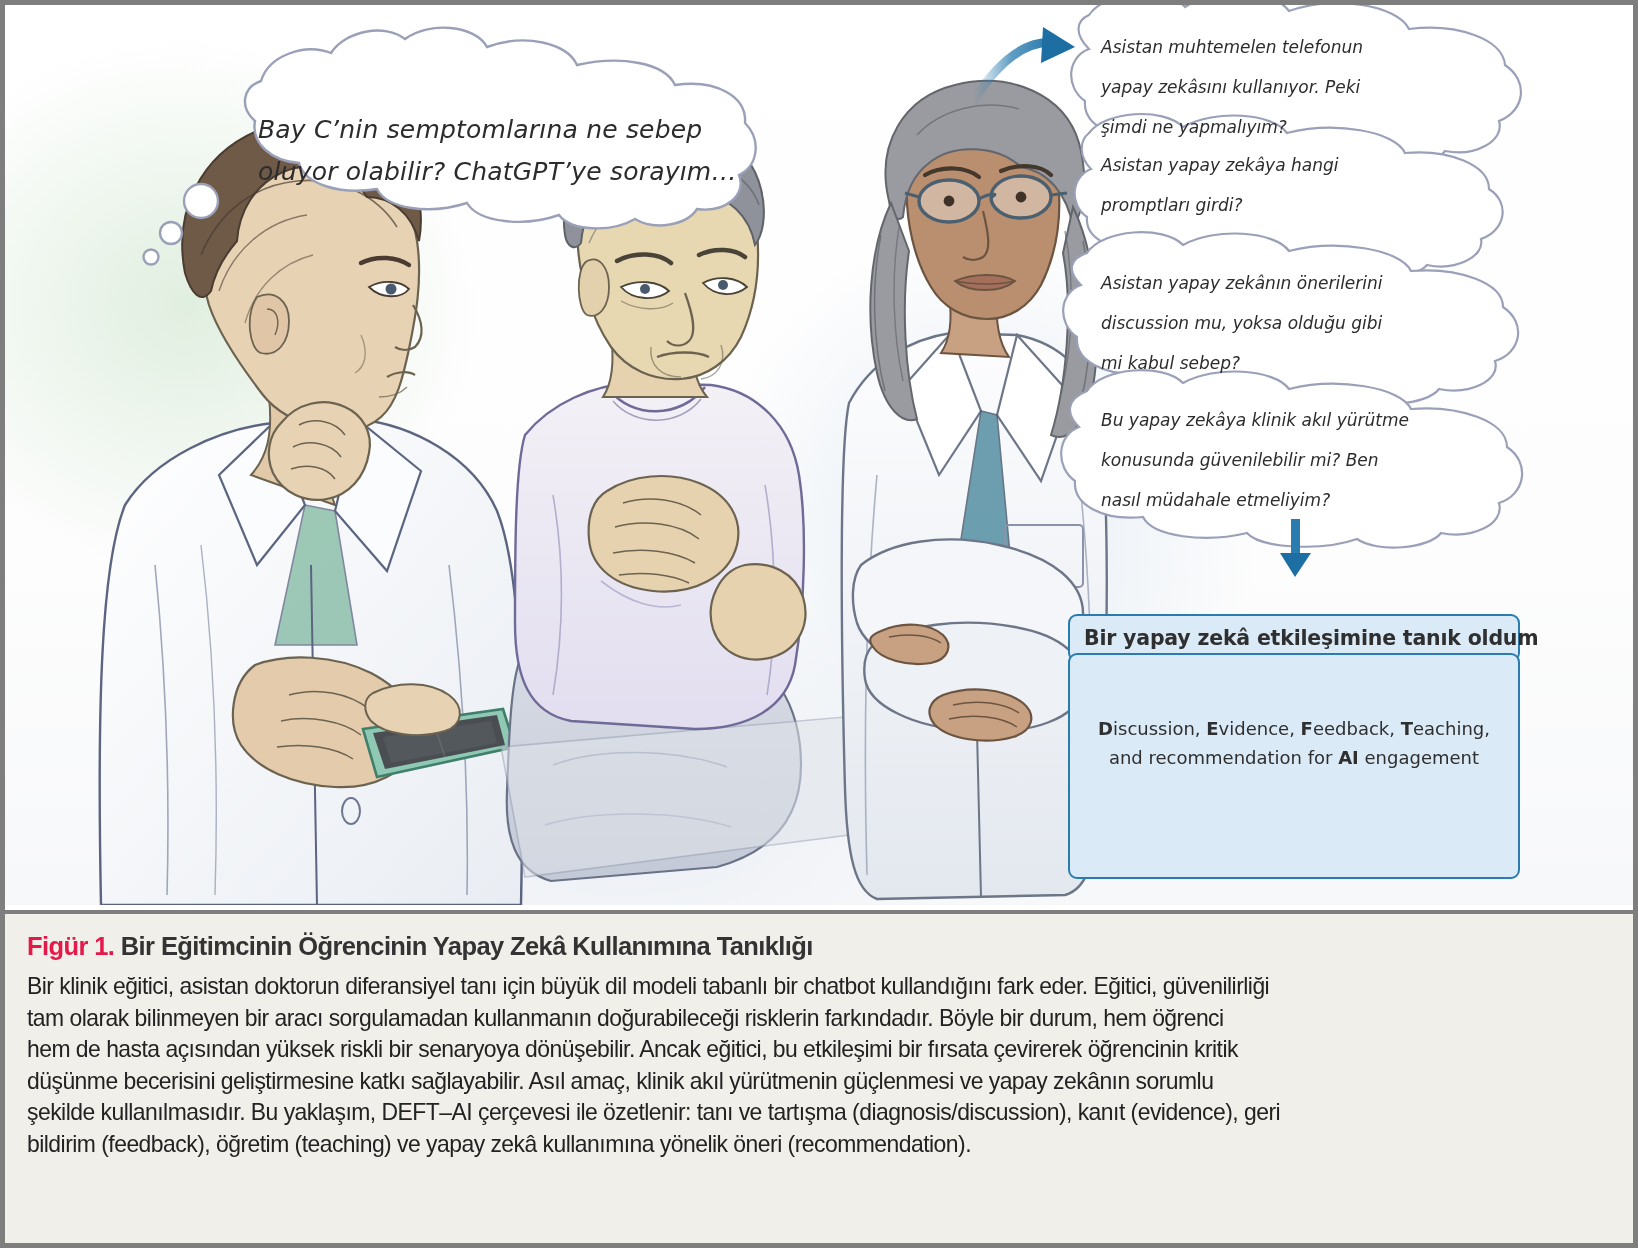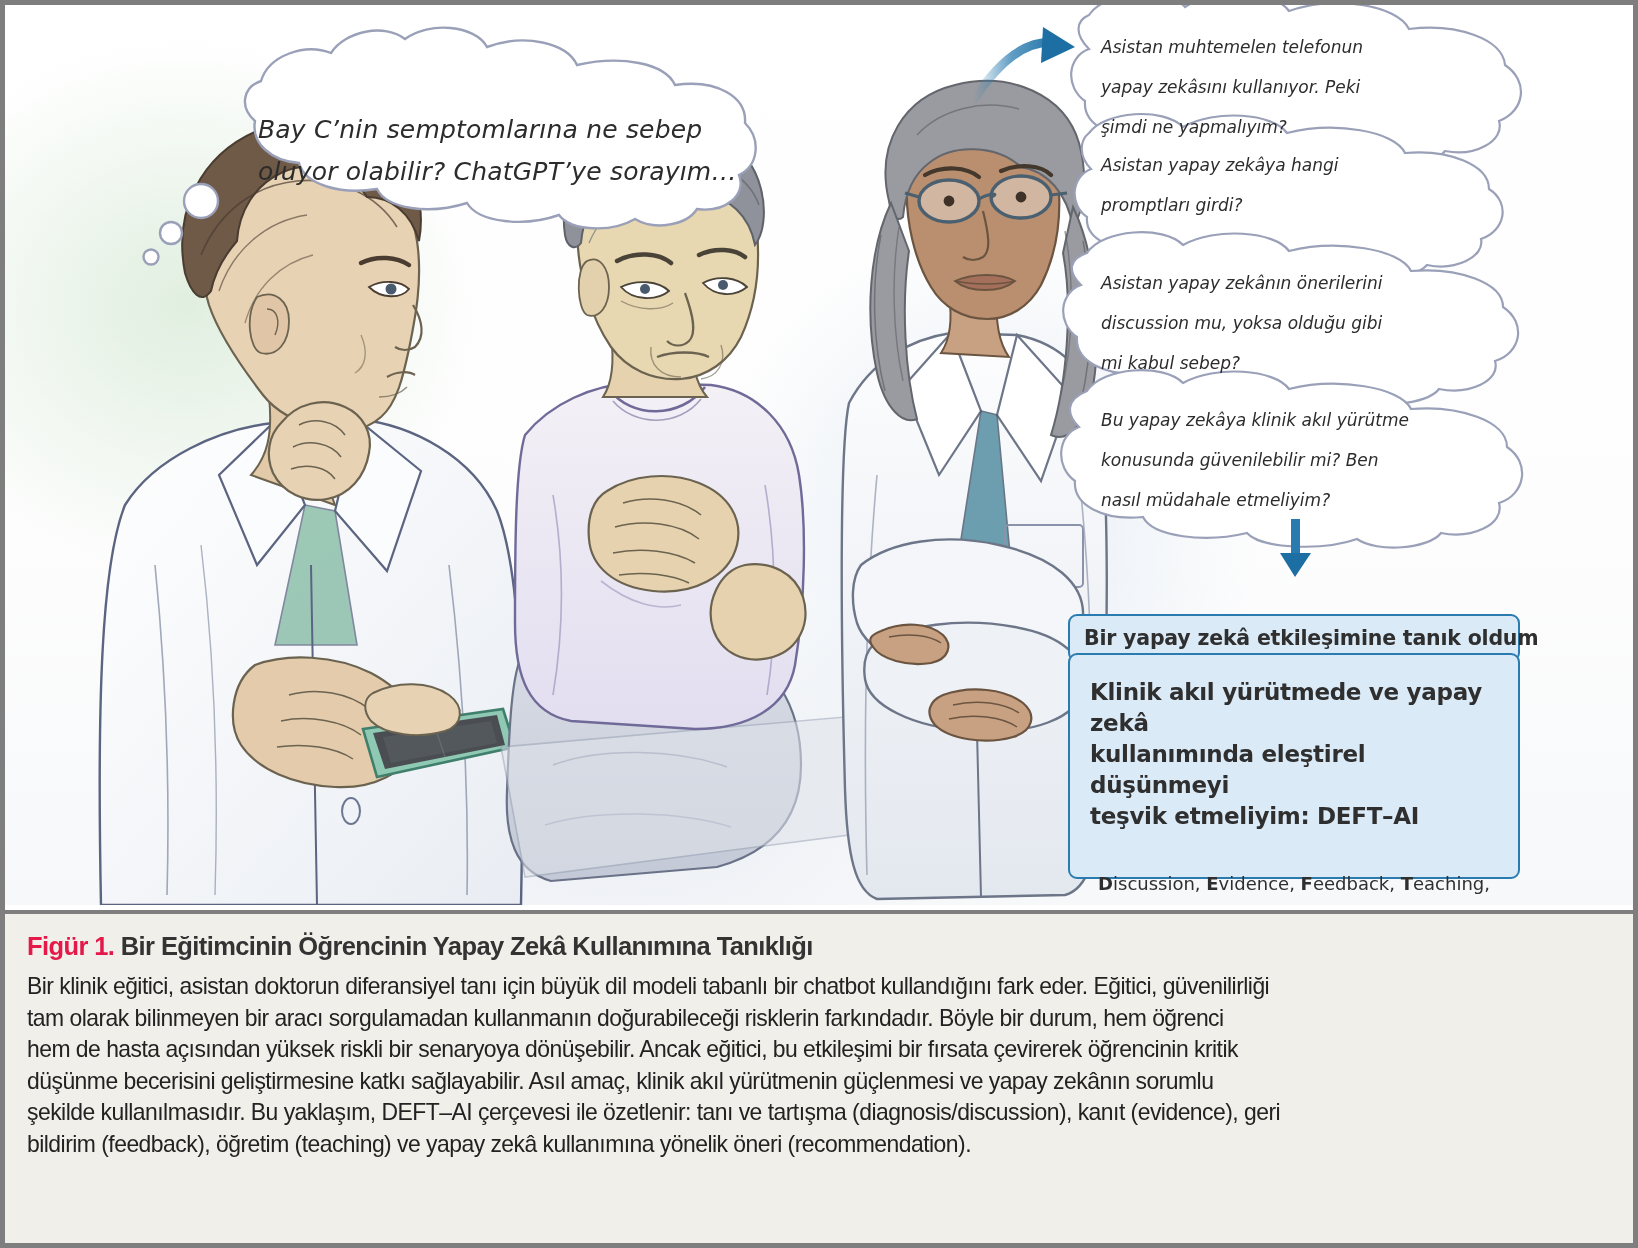--- a/index.html
+++ b/index.html
@@ -397,25 +397,20 @@
       <span class="thought-line">Bu yapay zekâya klinik akıl yürütme</span>
       <span class="thought-line">konusunda güvenilebilir mi? Ben</span>
       <span class="thought-line">nasıl müdahale etmeliyim?</span>
     </div>
 
     <div class="blue-box" id="box-witness">
       <span class="box-label">Bir yapay zekâ etkileşimine tanık oldum</span>
     </div>
 
     <div class="blue-box" id="box-deft">
-      <div class="deft-head">
-        <span>Klinik akıl yürütmede ve yapay zekâ</span><br>
-        <span>kullanımında eleştirel düşünmeyi</span><br>
-        <span>teşvik etmeliyim: DEFT–AI</span>
-      </div>
       <div class="deft-sub">
         <div>
           <b>D</b><span>iscussion, </span><b>E</b><span>vidence, </span><b>F</b><span>eedback, </span><b>T</b><span>eaching,</span>
         </div>
         <div>
           <span>and recommendation for </span><b>AI</b><span> engagement</span>
         </div>
       </div>
     </div>
   </div>

